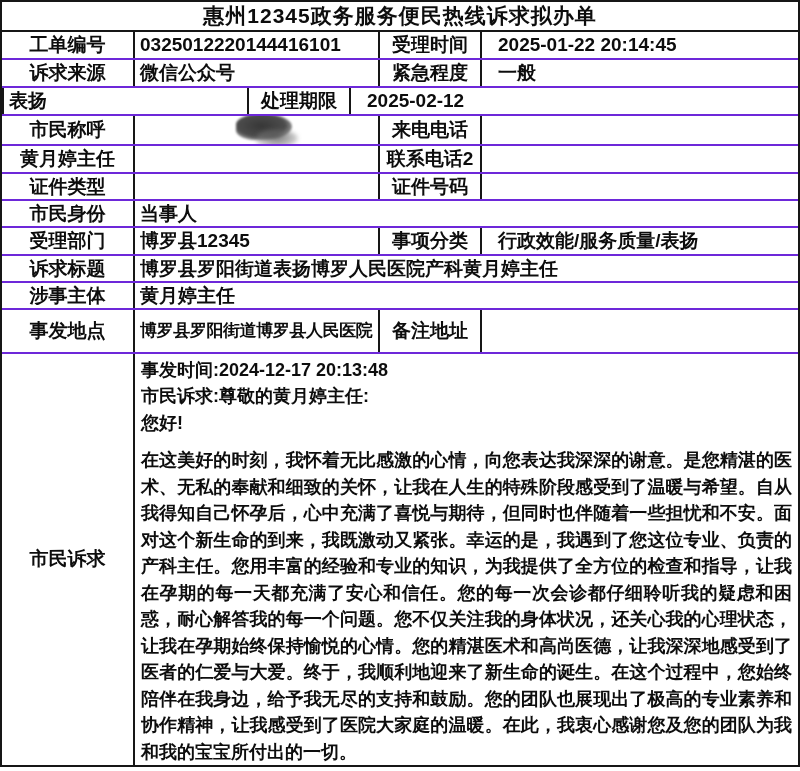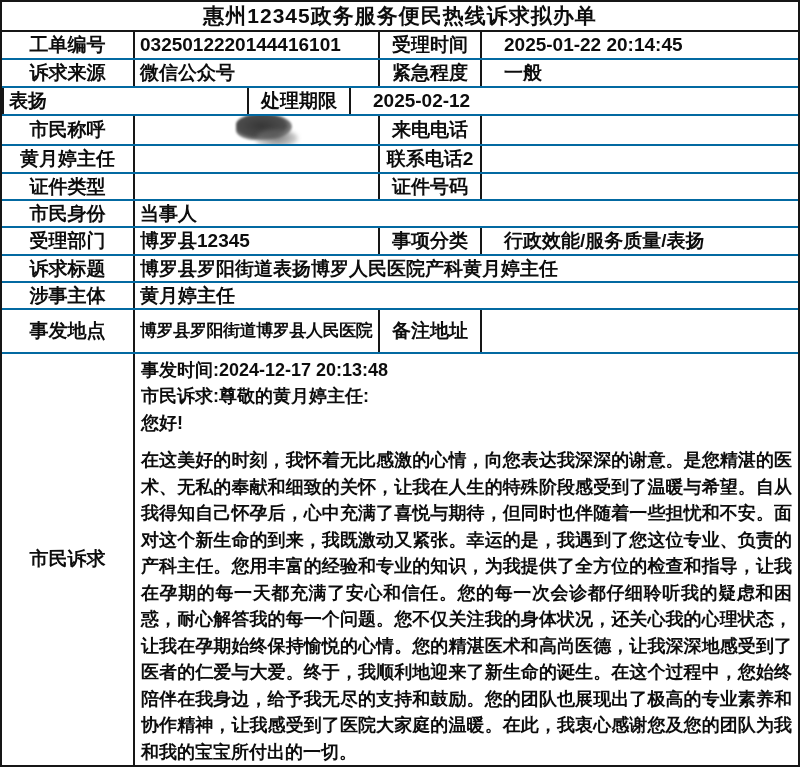--- a/index.html
+++ b/index.html
@@ -21,34 +21,34 @@
   .title-row{
     height:34px;box-sizing:border-box;
     border-bottom:2px solid #161616;
     display:flex;align-items:center;justify-content:center;
   }
   .title-row .t{
     font-size:21px;font-weight:700;letter-spacing:1px;white-space:nowrap;text-align:right;
   }
   .row{
     display:flex;box-sizing:border-box;
-    border-bottom:2px solid #0369a1;
+    border-bottom:2px solid #6d28d9;
     align-items:stretch;
   }
   .row:last-child{border-bottom:none;}
   .cell{
     box-sizing:border-box;
     display:flex;align-items:center;
     font-size:19px;font-weight:600;
     overflow:hidden;white-space:nowrap;
   }
   .lab{width:131px;justify-content:center;text-align:center;}
   .val{width:245px;border-left:2px solid #161616;padding-left:5px;}
   .lab2{width:102px;border-left:2px solid #161616;justify-content:center;text-align:center;}
-  .val2{flex:1;border-left:2px solid #161616;padding-left:22px;}
+  .val2{flex:1;border-left:2px solid #161616;padding-left:16px;}
   .span-val{flex:1;border-left:2px solid #161616;padding-left:5px;}
   .tight{font-size:17px;letter-spacing:-0.4px;}
   
   .h34{height:34px}.h33{height:33px}.h29{height:29px}.h27{height:27px}.h28{height:28px}.h53{height:53px}
   .request-row{flex:1;}
   .request-row .lab{align-items:center;}
   .request-body{
     flex:1;border-left:2px solid #161616;
     padding:3px 6px 0 6px;
     font-size:18px;font-weight:600;line-height:26.5px;

